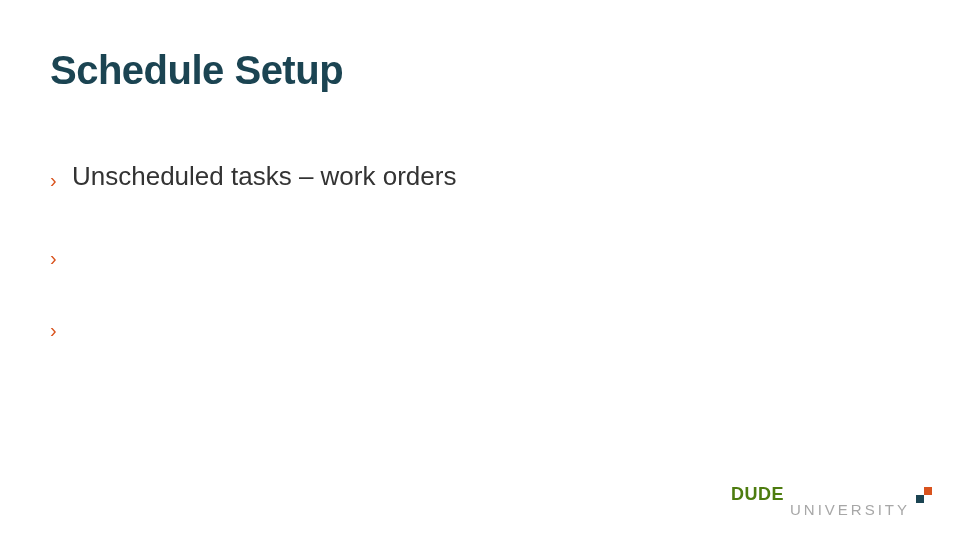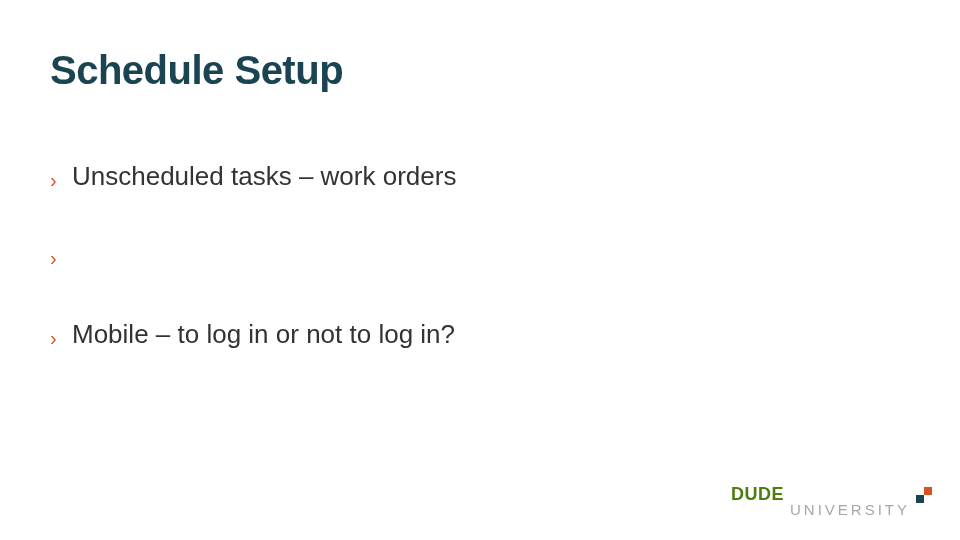--- a/index.html
+++ b/index.html
@@ -99,21 +99,20 @@
       <span class="chevron">›</span>
       <span class="bullet-text">Unscheduled tasks – work orders</span>
     </div>
 
     <div class="bullet-row">
       <span class="chevron">›</span>
     </div>
 
     <div class="bullet-row">
       <span class="chevron">›</span>
-      <span class="bullet-text">Mobile – to log in or not to log in?</span>
     </div>
 
   </div>
 
   <div class="footer-logo">
     <span class="logo-dude">DUDE</span>
     <span class="logo-univ">UNIVERSITY</span>
     <span class="logo-mark">
       <svg viewBox="0 0 16 16" width="16" height="16">
         <rect x="8" y="0" width="8" height="8" fill="#d9531e"></rect>

